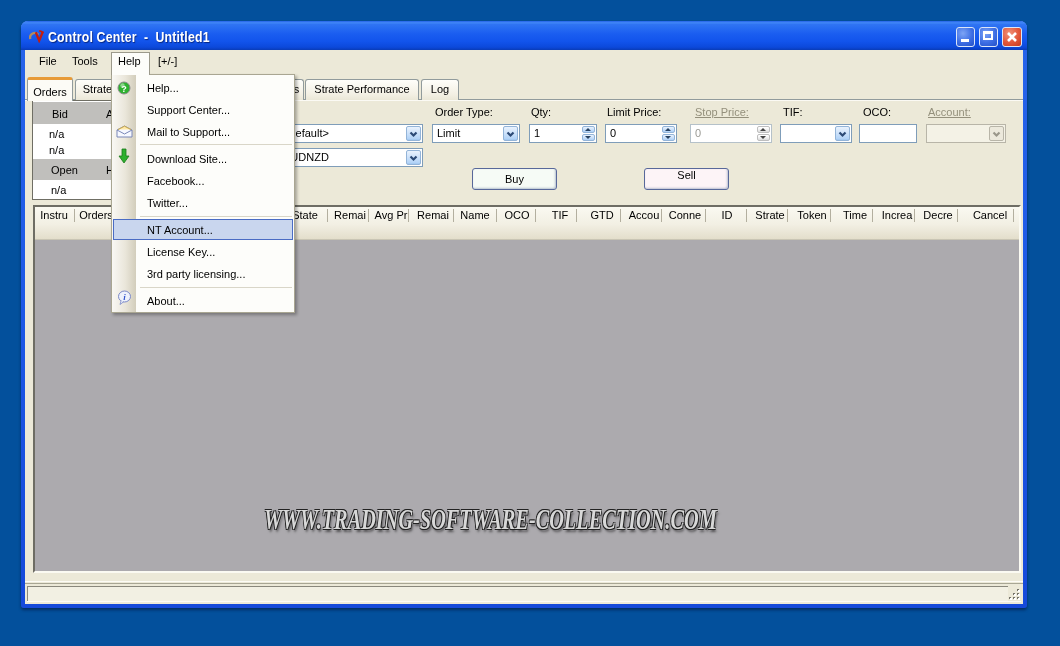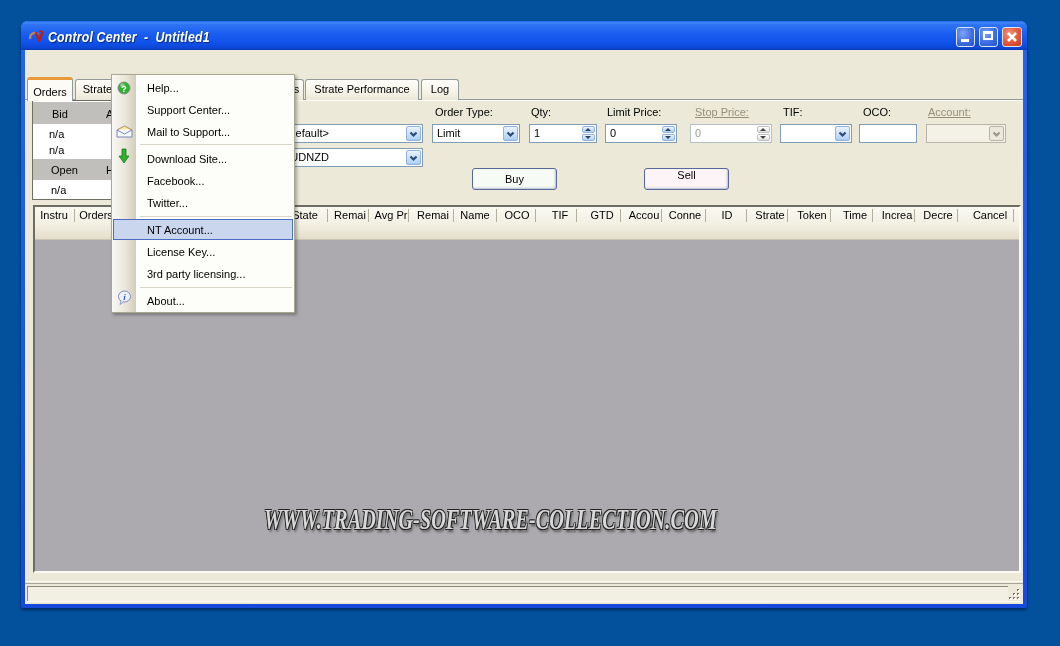--- a/index.html
+++ b/index.html
@@ -5,21 +5,21 @@
   html,body{margin:0;padding:0;}
   #desk{position:relative;width:1060px;height:646px;background:#03509c;overflow:hidden;
         font-family:"Liberation Sans",sans-serif;font-size:11px;color:#000;}
   .abs{position:absolute;}
   
   #win{left:21px;top:21px;width:1006px;height:587px;
        background:linear-gradient(180deg,#2764ea 0%,#1d58e6 50%,#1549da 100%);
        border-radius:7px 7px 3px 3px;
        box-shadow:0 2px 3px rgba(0,10,40,.5), inset 0 1px 0 rgba(130,180,255,.85);}
   #titlebar{left:0;top:0;width:1006px;height:29px;border-radius:7px 7px 0 0;
-       background:linear-gradient(180deg,#2563e8 0%,#4187f8 6%,#2f74f3 12%,#1a5df0 45%,#1254ec 70%,#0c49db 90%,#0a40c4 97%,#0a3cb4 100%);font-style:italic;}
+       background:linear-gradient(180deg,#2563e8 0%,#4187f8 6%,#2f74f3 12%,#1a5df0 45%,#1254ec 70%,#0c49db 90%,#0a40c4 97%,#0a3cb4 100%);}
   #title{left:27px;top:8px;font-size:14px;transform:scaleX(0.88);transform-origin:0 0;font-weight:bold;color:#fff;
        text-shadow:1px 1px 1px rgba(6,30,110,.85);letter-spacing:.2px;}
   .tbtn{top:6px;width:19px;height:20px;border-radius:3px;border:1px solid #dce6f8;box-sizing:border-box;}
   #btnmin,#btnmax{background:radial-gradient(circle at 35% 30%,#7da4f5 0%,#3e6ee4 55%,#2350c8 100%);}
   #btnmin{left:935px;}
   #btnmax{left:958px;}
   #btnclose{left:981px;width:20px;background:radial-gradient(circle at 35% 30%,#f0927a 0%,#e2573a 55%,#c43a1d 100%);}
   
   #client{left:4px;top:29px;width:998px;height:554px;background:#ece9d8;}
   #menubar{left:0;top:0;width:998px;height:24px;background:#ece9d8;}
@@ -90,20 +90,27 @@
           <div class="abs" style="left:3px;top:3px;width:10px;height:9px;border:2px solid #fff;border-top-width:3px;box-sizing:border-box"></div>
         </div>
       <div class="abs tbtn" id="btnclose">
         <svg style="position:absolute;left:2px;top:2px" width="14" height="14" viewBox="0 0 14 14">
           <path d="M3 3 L11 11 M11 3 L3 11" stroke="#fff" stroke-width="2.6" stroke-linecap="butt"></path>
         </svg>
       </div>
     </div>
     <div class="abs" id="client">
 
+      <div class="abs" id="menubar">
+        <span class="abs mitem" style="left:14px">File</span>
+        <span class="abs mitem" style="left:47px">Tools</span>
+        <span class="abs mitem" style="left:93px;z-index:65">Help</span>
+        <span class="abs mitem" style="left:133px">[+/-]</span>
+        <div class="abs" id="helpbox" style="z-index:60"></div>
+      </div>
 
       <div class="abs" id="tabline"></div>
       <div class="abs" id="tabline2"></div>
       <div class="abs tab" style="left:50px;top:29px;width:65px;height:21px;">
           <div style="margin-top:3px">Strategies</div>
         </div>
       <div class="abs tab" style="left:225px;top:29px;width:54px;height:21px;">
           <div style="margin-top:3px">Positions</div>
         </div>
       <div class="abs tab" style="left:280px;top:29px;width:114px;height:21px;">

